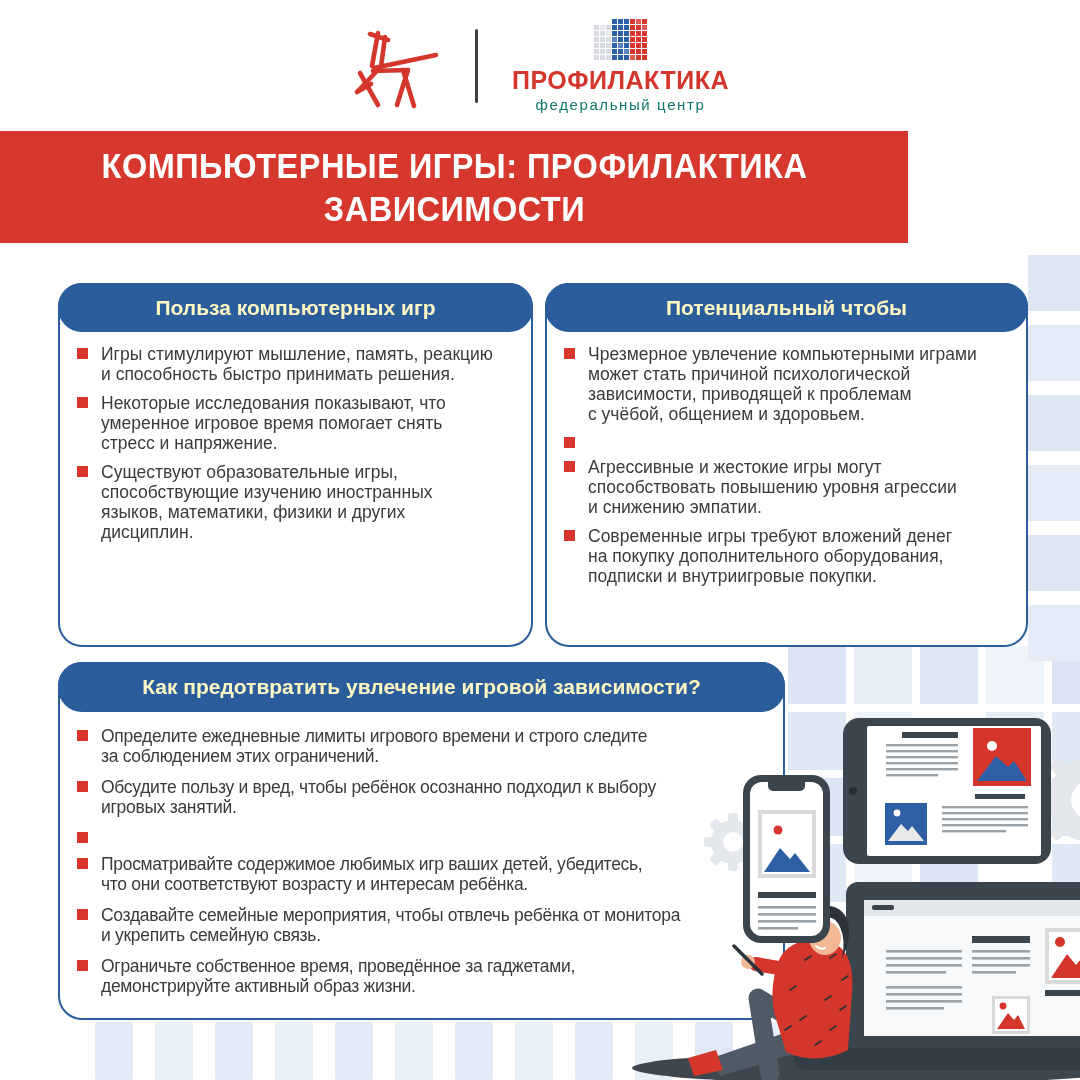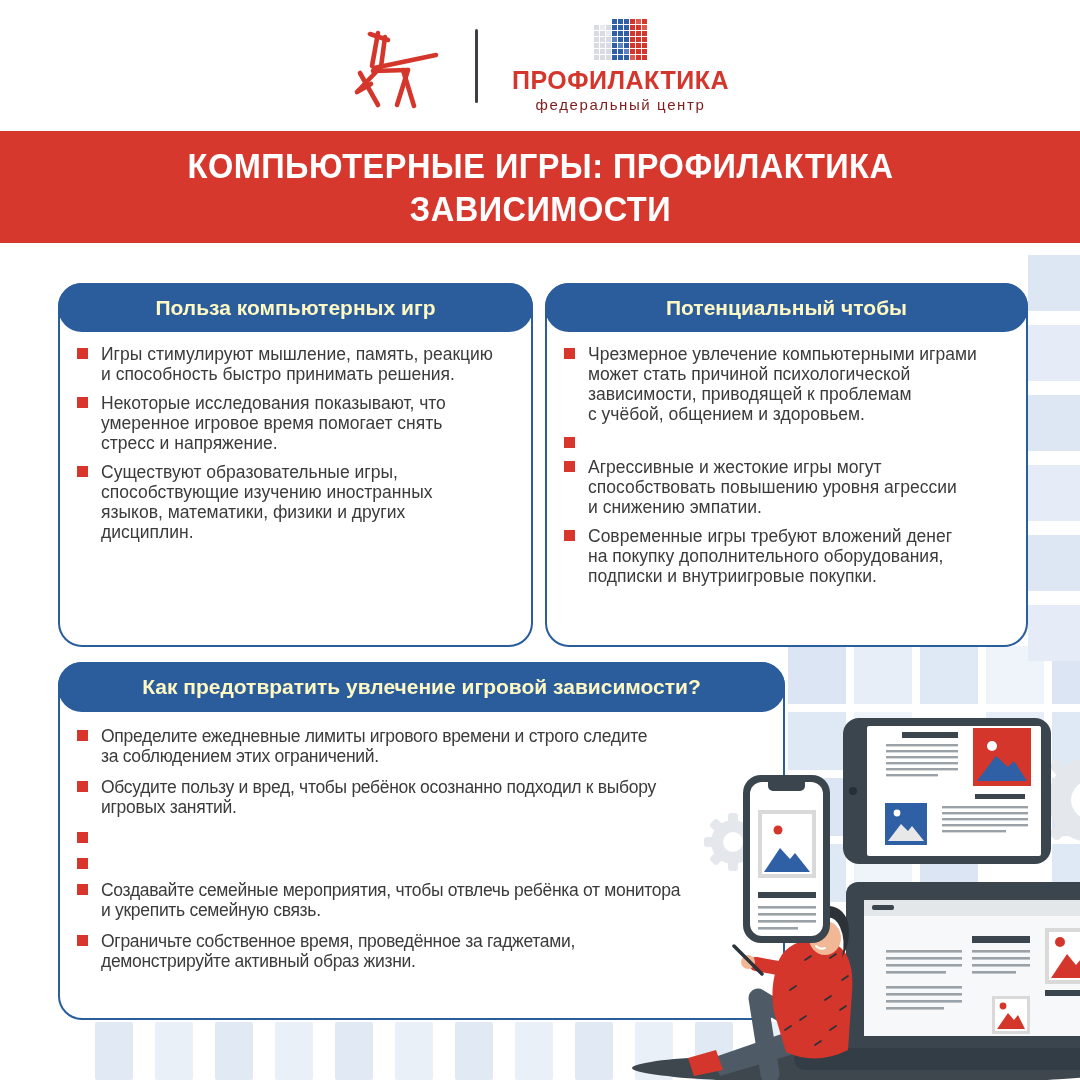--- a/index.html
+++ b/index.html
@@ -7,24 +7,24 @@
           font-family:"Liberation Sans",sans-serif;}
 
   
   .logo-row{position:absolute;top:0;left:0;right:0;height:131px;display:flex;
             align-items:center;justify-content:center;gap:34px;}
   .divider{width:3px;height:74px;background:#3d3f42;border-radius:2px;}
   .logo-block{display:flex;flex-direction:column;align-items:center;}
   .flag-grid{display:grid;grid-template-columns:repeat(9,5px);grid-auto-rows:5px;gap:1px;margin-bottom:7px;}
   .flag-cell{width:5px;height:5px;}
   .brand{font-size:25px;font-weight:bold;color:#d5362c;letter-spacing:.5px;line-height:26px;}
-  .brand-sub{font-size:15px;color:#7f1d1d;letter-spacing:1.6px;margin-top:3px;}
+  .brand-sub{font-size:15px;color:#0f766e;letter-spacing:1.6px;margin-top:3px;}
 
   
-  .banner{position:absolute;top:131px;left:0;width:1080px;height:112px;background:#d6382e;
+  .banner{position:absolute;top:131px;left:0;width:908px;height:112px;background:#d6382e;
           display:flex;flex-direction:column;align-items:center;justify-content:center;z-index:2;}
   .banner-line{color:#fff;font-weight:bold;font-size:35px;line-height:43px;letter-spacing:.5px;
                transform:scaleX(.93);white-space:nowrap;}
 
   
   .card{position:absolute;background:#fff;border:2px solid #2a5d9c;border-radius:24px;
         box-sizing:border-box;z-index:2;}
   .card-header{margin:-2px;height:49px;border-radius:24px;background:#2b5c9b;color:#fef9c3;
                display:flex;align-items:center;justify-content:center;font-weight:bold;font-size:21px;}
   .card-body{padding:14px 12px 0 17px;display:flex;flex-direction:column;gap:9px;}
@@ -260,20 +260,22 @@
         <div class="bullet-item">
           <span class="bullet-sq"></span>
           <span class="bullet-text">Обсудите пользу и вред, чтобы ребёнок осознанно подходил к выбору
 игровых занятий.</span>
         </div>
         <div class="bullet-item">
           <span class="bullet-sq"></span>
         </div>
         <div class="bullet-item">
           <span class="bullet-sq"></span>
+          <span class="bullet-text">Просматривайте содержимое любимых игр ваших детей, убедитесь,
+что они соответствуют возрасту и интересам ребёнка.</span>
         </div>
         <div class="bullet-item">
           <span class="bullet-sq"></span>
           <span class="bullet-text">Создавайте семейные мероприятия, чтобы отвлечь ребёнка от монитора
 и укрепить семейную связь.</span>
         </div>
         <div class="bullet-item">
           <span class="bullet-sq"></span>
           <span class="bullet-text">Ограничьте собственное время, проведённое за гаджетами,
 демонстрируйте активный образ жизни.</span>

